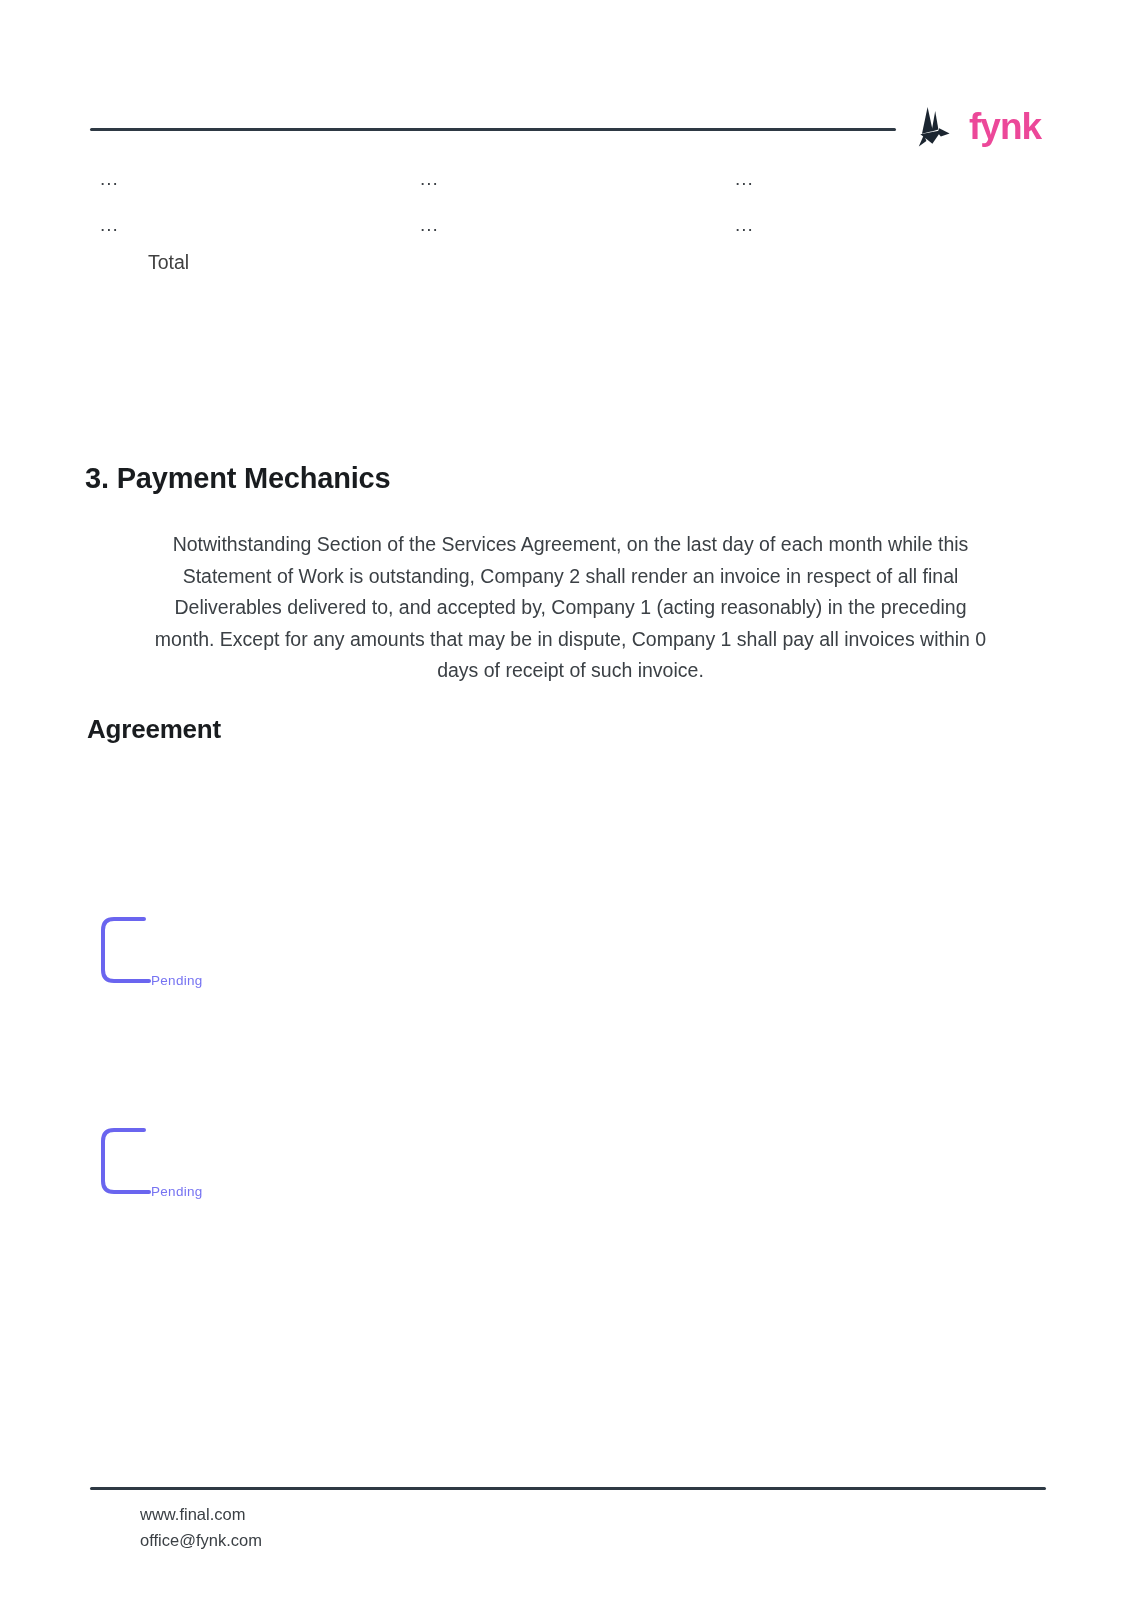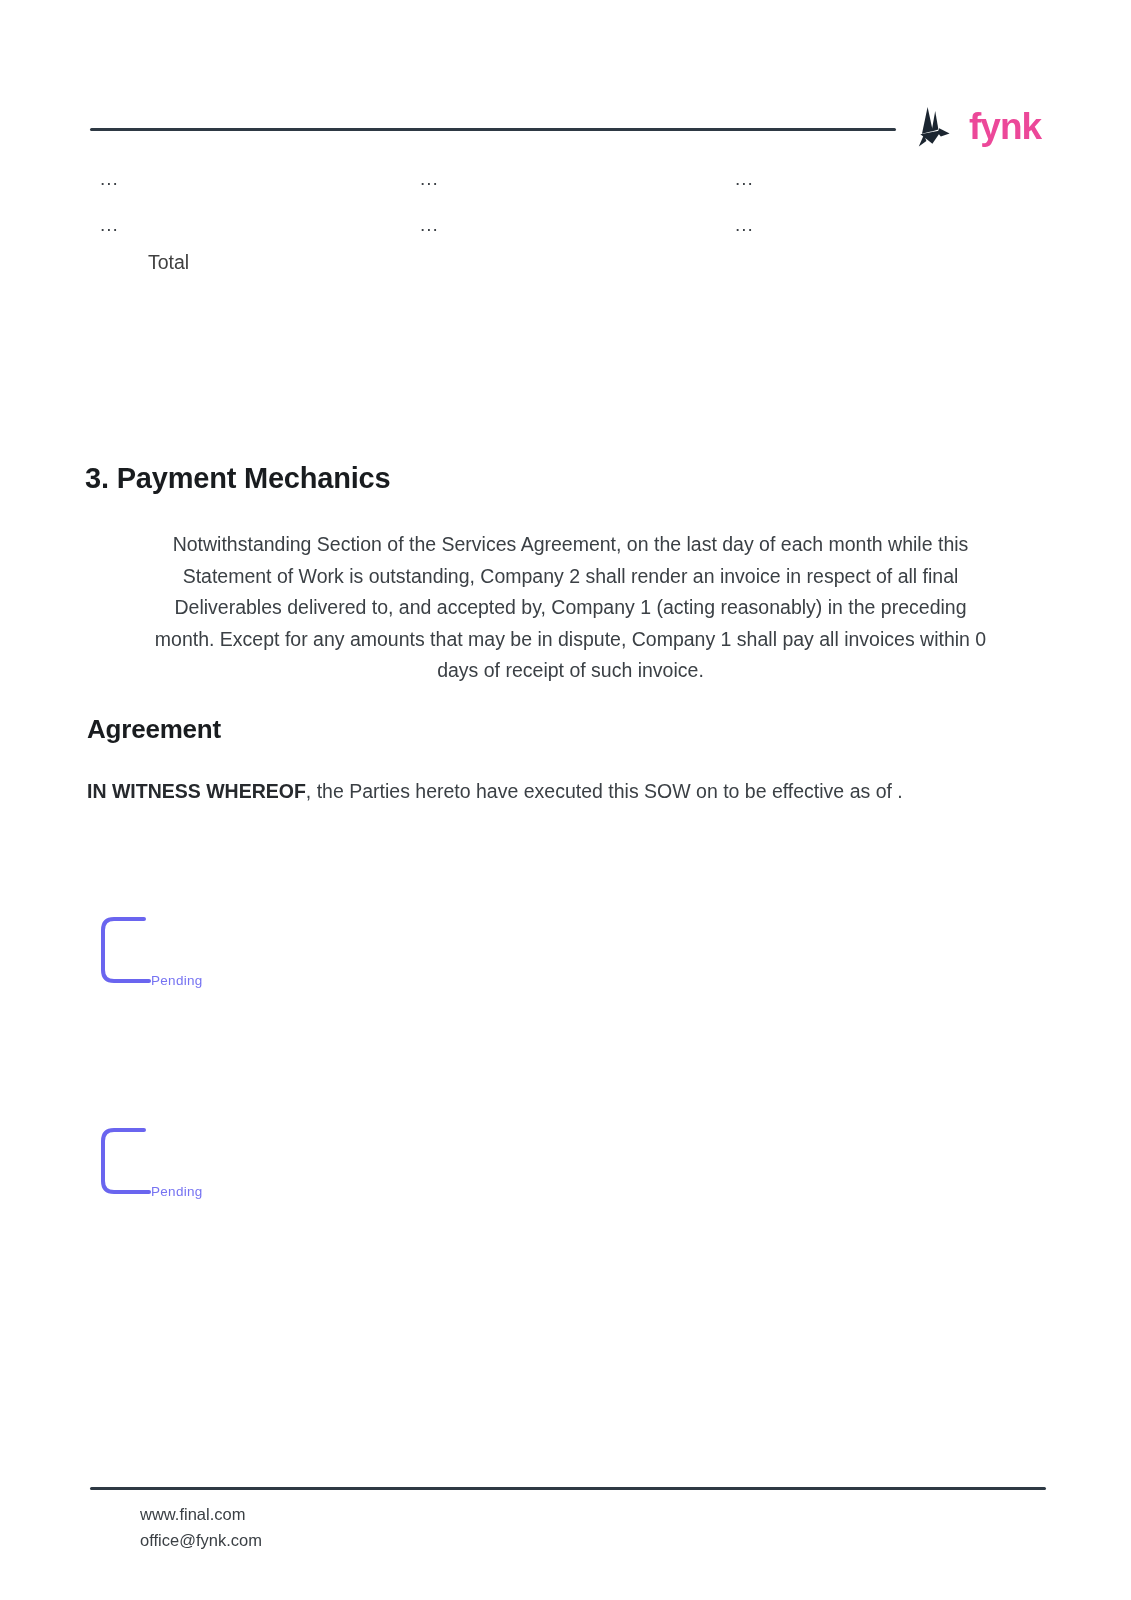--- a/index.html
+++ b/index.html
@@ -112,21 +112,20 @@
 
 
   <div class="h2">3. Payment Mechanics</div>
   <div class="para para-payment">Notwithstanding Section of the Services Agreement, on the last day of each month while this
 Statement of Work is outstanding, Company 2 shall render an invoice in respect of all final
 Deliverables delivered to, and accepted by, Company 1 (acting reasonably) in the preceding
 month. Except for any amounts that may be in dispute, Company 1 shall pay all invoices within 0
 days of receipt of such invoice.</div>
 
   <div class="h3">Agreement</div>
-  <div class="witness"><span class="b">IN WITNESS WHEREOF</span><span>, the Parties hereto have executed this SOW on to be effective as of .</span></div>
 
   <div class="sig-slot slot-0">
     <svg class="bracket" viewBox="0 0 50 66" xmlns="http://www.w3.org/2000/svg">
       <path d="M43 2 H13 Q2 2 2 13 V53 Q2 64 13 64 H48"></path>
     </svg>
     <span class="pending">Pending</span>
   </div>
 
   <div class="sig-slot slot-1">
     <svg class="bracket" viewBox="0 0 50 66" xmlns="http://www.w3.org/2000/svg">

